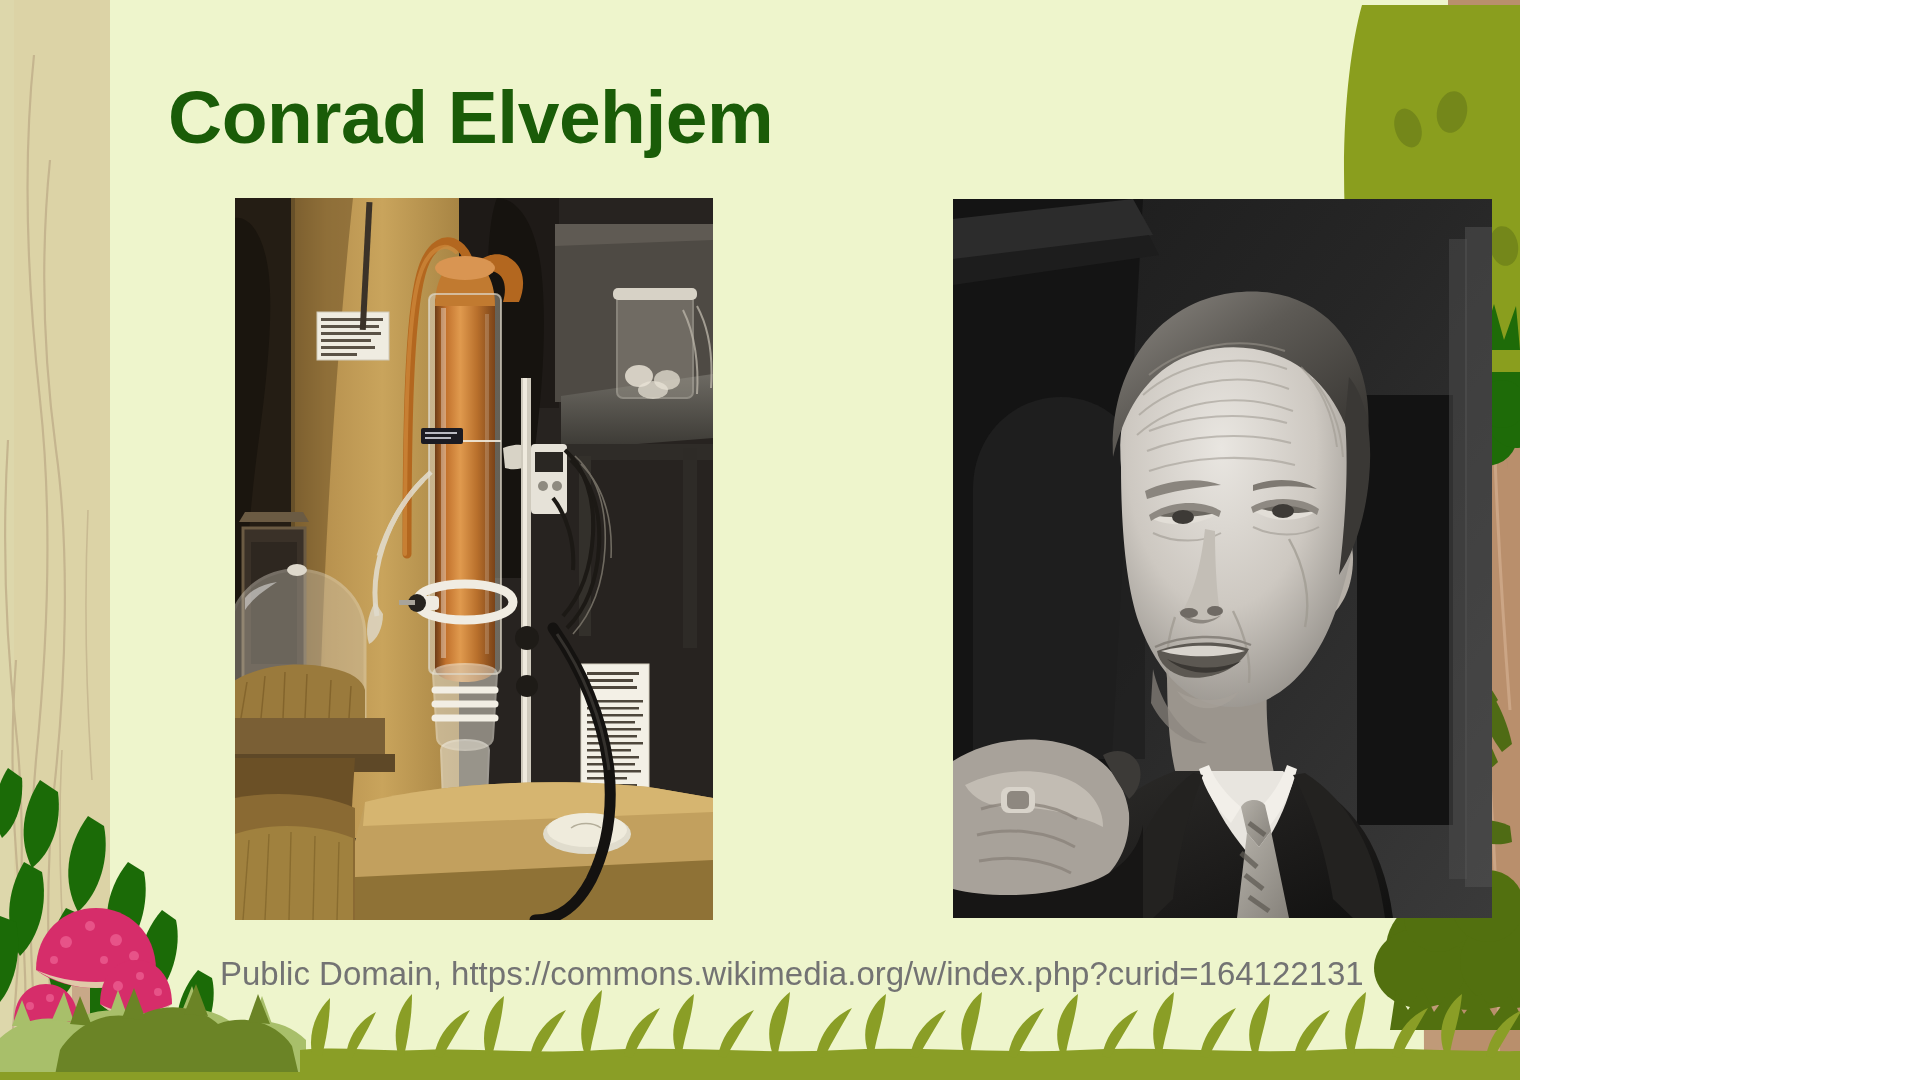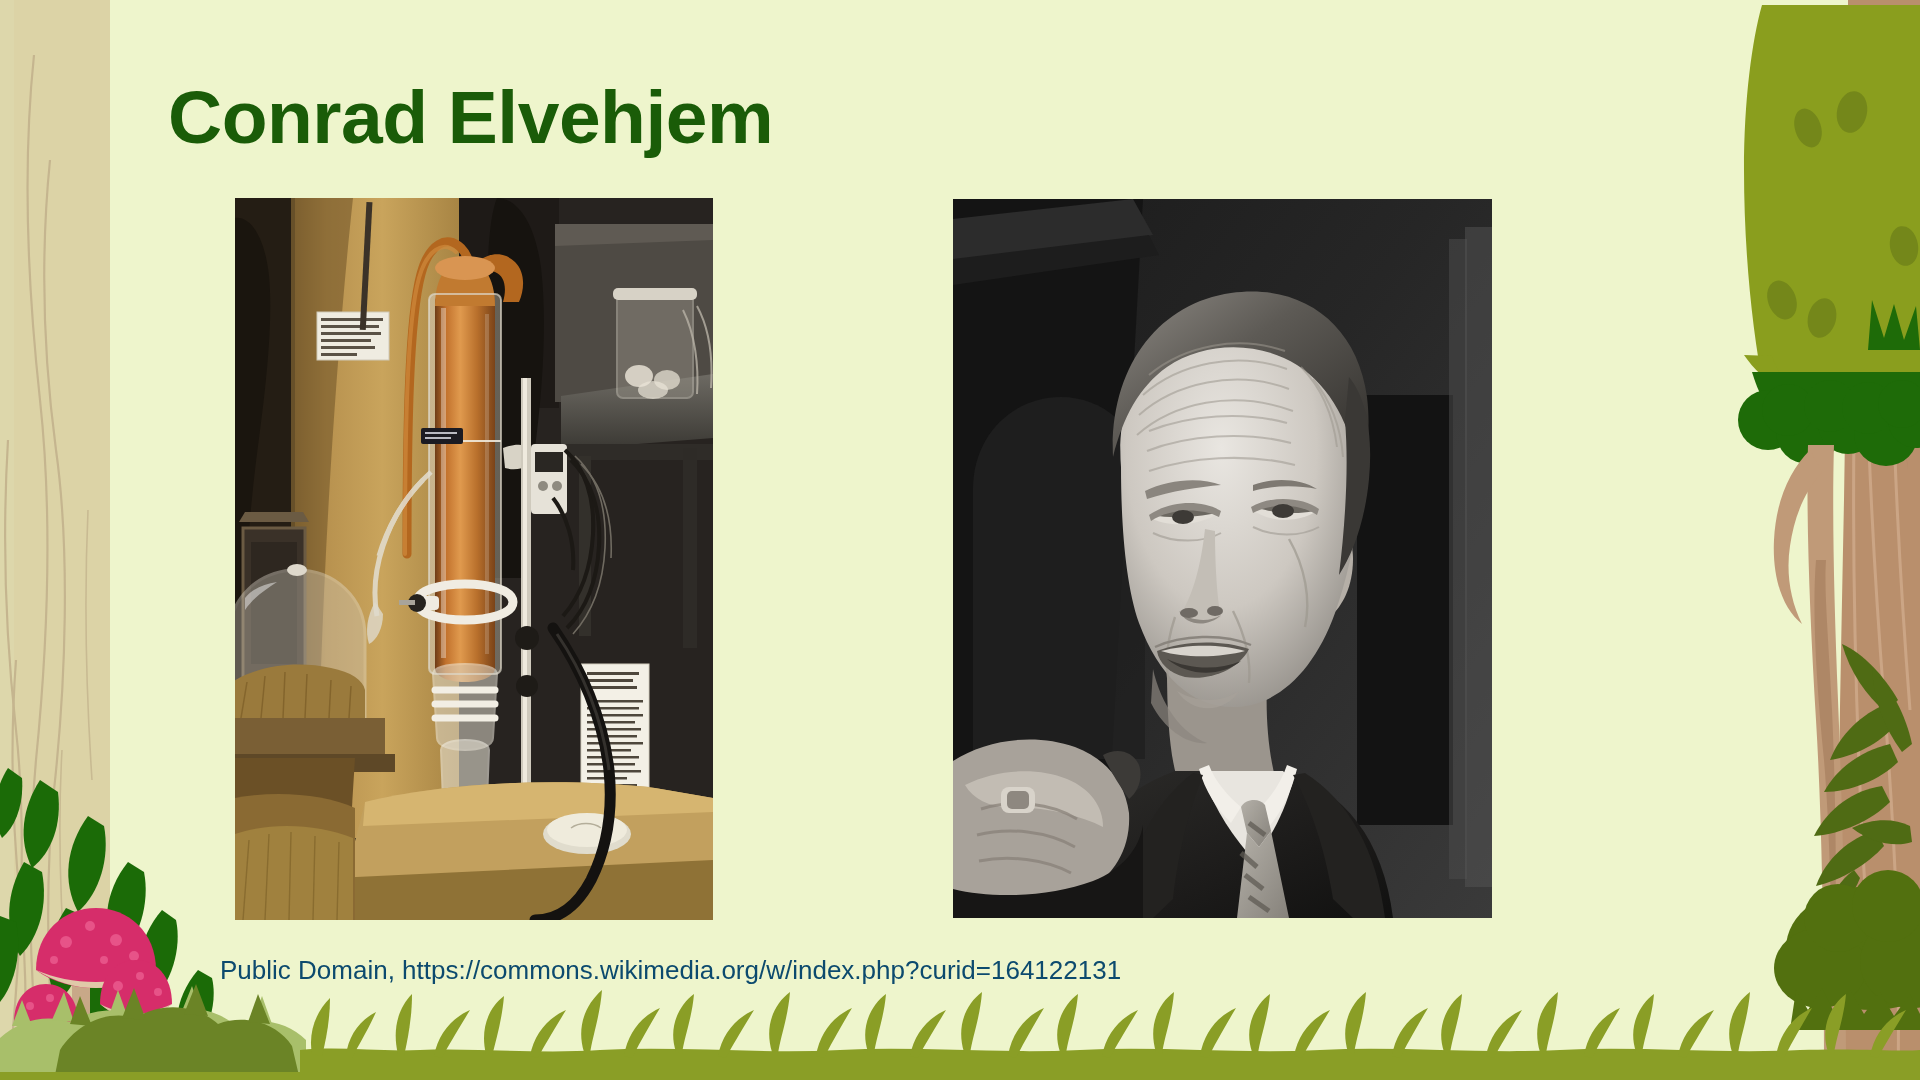--- a/index.html
+++ b/index.html
@@ -7,21 +7,21 @@
     margin: 0;
     padding: 0;
     background: #ffffff;
   }
   body {
     font-family: "Liberation Sans", sans-serif;
   }
 
   .slide {
     position: relative;
-    width: 1920px;
+    width: 1520px;
     height: 1080px;
     overflow: hidden;
     background: #eef5cc;
   }
 
   
   .left-trunk {
     position: absolute;
     left: 0;
     top: 0;
@@ -80,22 +80,22 @@
     width: 539px;
     height: 719px;
   }
   .photo svg { display: block; width: 100%; height: 100%; }
 
   
   .caption {
     position: absolute;
     left: 220px;
     top: 955px;
-    font-size: 26px;
-    color: #0c4a6e;
+    font-size: 33px;
+    color: #737373;
     white-space: nowrap;
     font-family: "Liberation Sans", sans-serif;
   }
 </style>
 </head>
 <body>
 
 <div class="slide">
 
   <div class="left-trunk">

